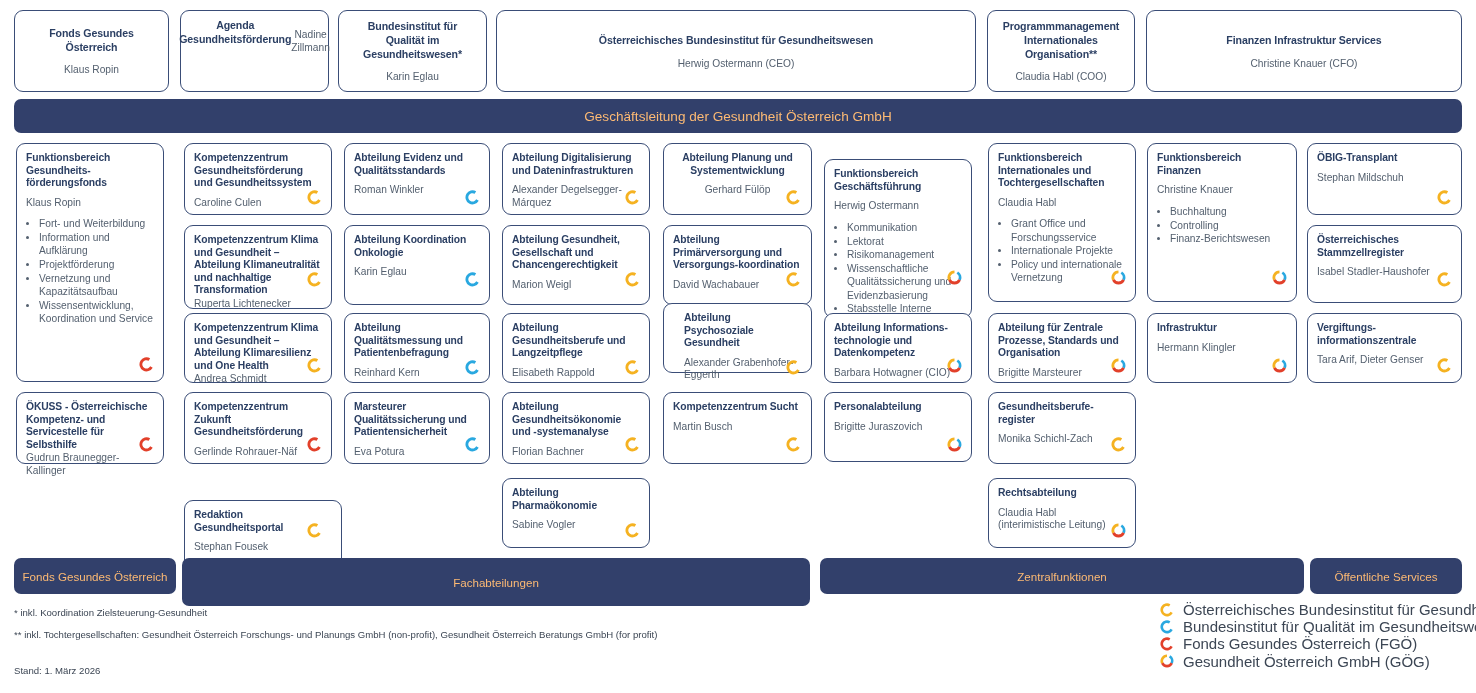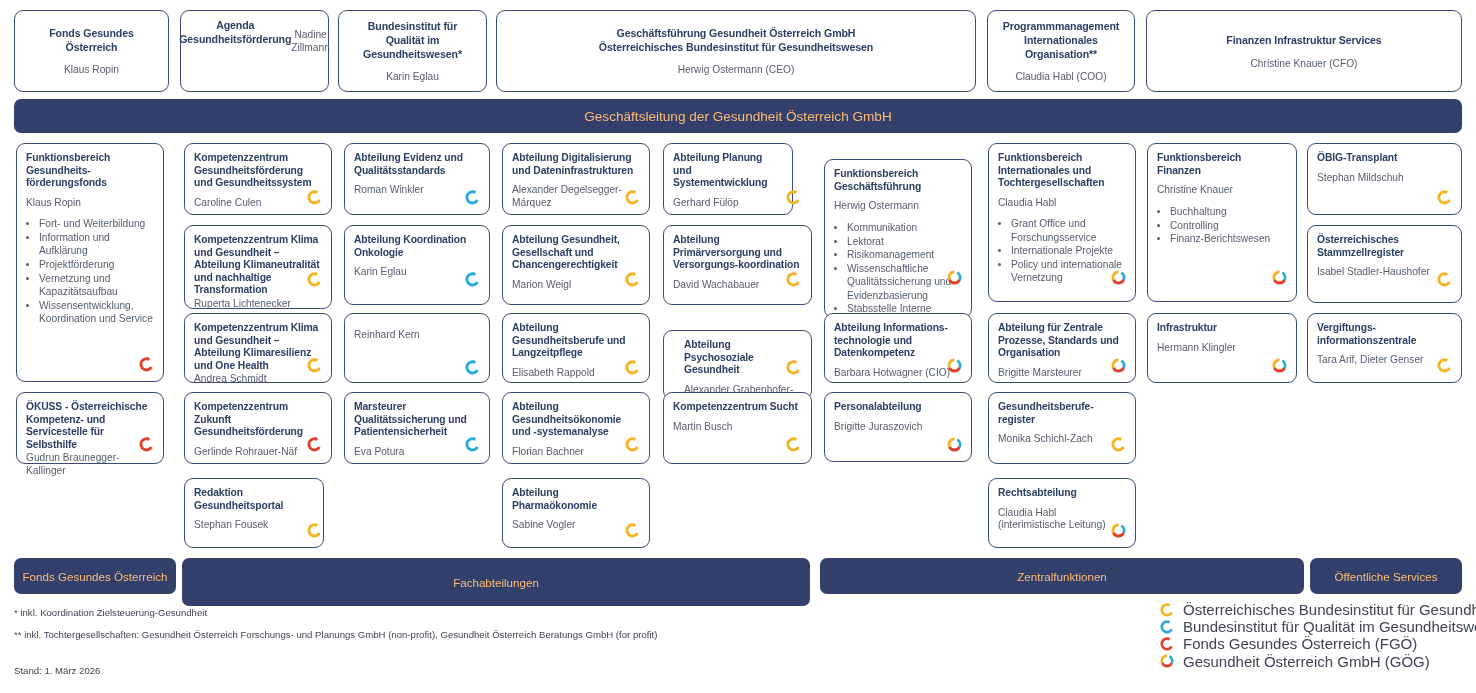--- a/index.html
+++ b/index.html
@@ -117,21 +117,20 @@
         <div class="person">Nadine Zillmann</div>
       </div>
       <div class="card topcard" style="left:338px;top:10px;width:149px;height:82px;display:flex;flex-direction:column;justify-content:center;">
         <div class="title">
           <div>Bundesinstitut für Qualität im Gesundheitswesen*</div>
         </div>
         <div class="person">Karin Eglau</div>
       </div>
       <div class="card topcard" style="left:496px;top:10px;width:480px;height:82px;display:flex;flex-direction:column;justify-content:center;">
         <div class="title">
-          <div>Geschäftsführung Gesundheit Österreich GmbH</div>
           <div>Österreichisches Bundesinstitut für Gesundheitswesen</div>
         </div>
         <div class="person">Herwig Ostermann (CEO)</div>
       </div>
       <div class="card topcard" style="left:987px;top:10px;width:148px;height:82px;display:flex;flex-direction:column;justify-content:center;">
         <div class="title">
           <div>Programmmanagement Internationales Organisation**</div>
         </div>
         <div class="person">Claudia Habl (COO)</div>
       </div>
@@ -198,21 +197,21 @@
       </div>
       <div class="card" style="left:184px;top:392px;width:148px;height:72px;">
         <div class="title">Kompetenzzentrum Zukunft Gesundheitsförderung</div>
         <div class="person">Gerlinde Rohrauer-Näf</div>
       </div>
       <div class="logo" style="left:307px;top:437px;">
         <svg viewBox="0 0 32 32">
           <path d="M22.2 5.4 A12 12 0 1 0 26.6 21.4" fill="none" stroke="#e2402a" stroke-width="6" stroke-linecap="butt"></path>
         </svg>
       </div>
-      <div class="card" style="left:184px;top:478px;width:140px;height:70px;">
+      <div class="card" style="left:184px;top:500px;width:158px;height:70px;">
         <div class="title">Redaktion Gesundheitsportal</div>
         <div class="person">Stephan Fousek</div>
       </div>
       <div class="logo" style="left:307px;top:523px;">
         <svg viewBox="0 0 32 32">
           <path d="M22.2 5.4 A12 12 0 1 0 26.6 21.4" fill="none" stroke="#f5b221" stroke-width="6" stroke-linecap="butt"></path>
         </svg>
       </div>
       <div class="card" style="left:344px;top:143px;width:146px;height:72px;">
         <div class="title">Abteilung Evidenz und Qualitätsstandards</div>
@@ -226,20 +225,21 @@
       <div class="card" style="left:344px;top:225px;width:146px;height:80px;">
         <div class="title">Abteilung Koordination Onkologie</div>
         <div class="person">Karin Eglau</div>
       </div>
       <div class="logo" style="left:465px;top:272px;">
         <svg viewBox="0 0 32 32">
           <path d="M22.2 5.4 A12 12 0 1 0 26.6 21.4" fill="none" stroke="#29a8e0" stroke-width="6" stroke-linecap="butt"></path>
         </svg>
       </div>
       <div class="card" style="left:344px;top:313px;width:146px;height:70px;">
+        <div class="title">Abteilung Qualitätsmessung und Patientenbefragung</div>
         <div class="person">Reinhard Kern</div>
       </div>
       <div class="logo" style="left:465px;top:360px;">
         <svg viewBox="0 0 32 32">
           <path d="M22.2 5.4 A12 12 0 1 0 26.6 21.4" fill="none" stroke="#29a8e0" stroke-width="6" stroke-linecap="butt"></path>
         </svg>
       </div>
       <div class="card" style="left:344px;top:392px;width:146px;height:72px;">
         <div class="title">Marsteurer Qualitätssicherung und Patientensicherheit</div>
         <div class="person">Eva Potura</div>
@@ -287,39 +287,39 @@
       </div>
       <div class="card" style="left:502px;top:478px;width:148px;height:70px;">
         <div class="title">Abteilung Pharmaökonomie</div>
         <div class="person">Sabine Vogler</div>
       </div>
       <div class="logo" style="left:625px;top:523px;">
         <svg viewBox="0 0 32 32">
           <path d="M22.2 5.4 A12 12 0 1 0 26.6 21.4" fill="none" stroke="#f5b221" stroke-width="6" stroke-linecap="butt"></path>
         </svg>
       </div>
-      <div class="card" style="left:663px;top:143px;width:130px;height:72px;">
+      <div class="card" style="left:663px;top:143px;width:149px;height:72px;text-align:center;">
         <div class="title">Abteilung Planung und Systementwicklung</div>
         <div class="person">Gerhard Fülöp</div>
       </div>
       <div class="logo" style="left:786px;top:190px;">
         <svg viewBox="0 0 32 32">
           <path d="M22.2 5.4 A12 12 0 1 0 26.6 21.4" fill="none" stroke="#f5b221" stroke-width="6" stroke-linecap="butt"></path>
         </svg>
       </div>
       <div class="card" style="left:663px;top:225px;width:149px;height:80px;">
         <div class="title">Abteilung Primärversorgung und Versorgungs-koordination</div>
         <div class="person">David Wachabauer</div>
       </div>
       <div class="logo" style="left:786px;top:272px;">
         <svg viewBox="0 0 32 32">
           <path d="M22.2 5.4 A12 12 0 1 0 26.6 21.4" fill="none" stroke="#f5b221" stroke-width="6" stroke-linecap="butt"></path>
         </svg>
       </div>
-      <div class="card" style="left:663px;top:330px;width:149px;height:70px;padding-left:20px;">
+      <div class="card" style="left:663px;top:303px;width:149px;height:70px;padding-left:20px;">
         <div class="title">Abteilung Psychosoziale Gesundheit</div>
         <div class="person">Alexander Grabenhofer-Eggerth</div>
       </div>
       <div class="logo" style="left:786px;top:360px;">
         <svg viewBox="0 0 32 32">
           <path d="M22.2 5.4 A12 12 0 1 0 26.6 21.4" fill="none" stroke="#f5b221" stroke-width="6" stroke-linecap="butt"></path>
         </svg>
       </div>
       <div class="card" style="left:663px;top:392px;width:149px;height:72px;">
         <div class="title">Kompetenzzentrum Sucht</div>

